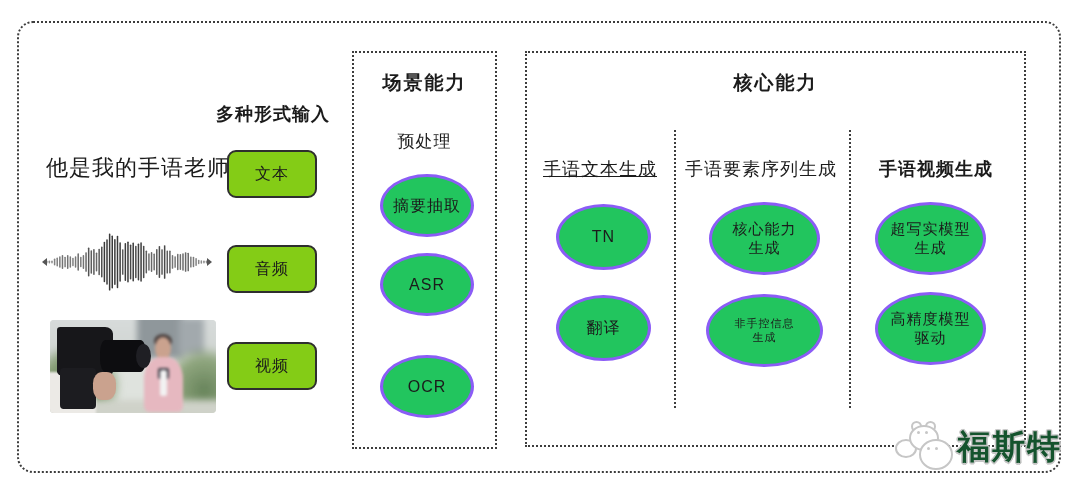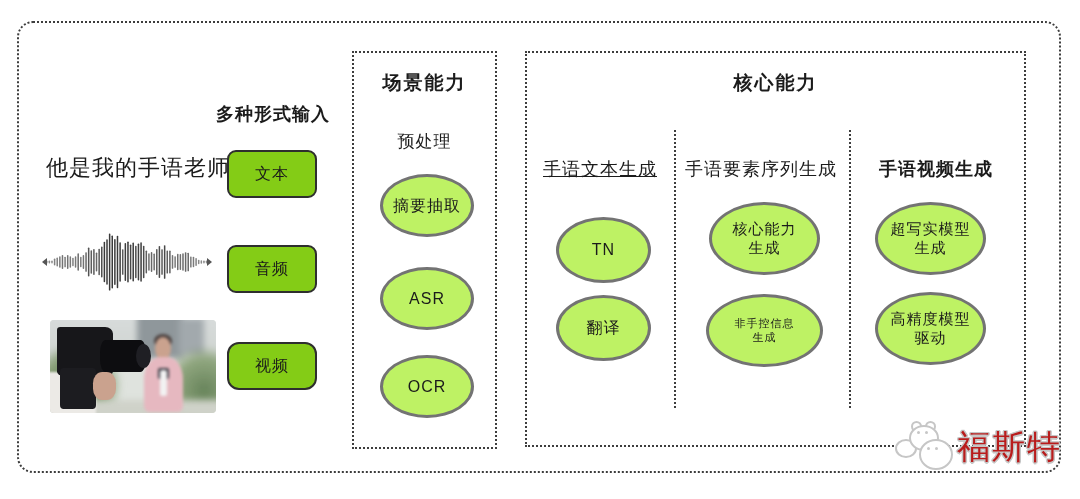--- a/index.html
+++ b/index.html
@@ -19,21 +19,21 @@
     position:absolute;left:46px;top:153px;font-size:22px;letter-spacing:1px;
   }
   .type-box{
     position:absolute;left:227px;width:86px;height:44px;
     border:2px solid #2e2e2e;border-radius:9px;
     display:flex;align-items:center;justify-content:center;
     font-size:16px;letter-spacing:1px;background:#84cc16;
   }
   .type-box.t0{top:150px;}
   .type-box.t1{top:245px;}
-  .type-box.t2{top:342px;border-radius:12px;}
+  .type-box.t2{top:342px;}
   .waveform{position:absolute;left:42px;top:222px;width:170px;height:80px;}
   
   .photo{
     position:absolute;left:50px;top:320px;width:166px;height:93px;
     border-radius:4px;overflow:hidden;background:#dfe3de;
   }
   .photo .bg{position:absolute;inset:-6px;filter:blur(3px);}
   .photo .sky{position:absolute;left:0;top:0;width:100%;height:45%;background:linear-gradient(#d8dcdc,#cfd4d0);}
   .photo .building{position:absolute;left:52%;top:0;width:26%;height:42%;background:#8f979b;}
   .photo .building2{position:absolute;left:76%;top:4%;width:14%;height:34%;background:#a2a9ad;}
@@ -63,62 +63,62 @@
   }
   .box-title{
     position:absolute;top:17px;left:0;width:100%;text-align:center;
     font-size:19px;font-weight:bold;letter-spacing:2px;
   }
   .scene-subtitle{
     position:absolute;top:77px;left:0;width:100%;text-align:center;
     font-size:17px;letter-spacing:1px;
   }
   .ellipse{
-    position:absolute;border:3px solid #737373;border-radius:50%;
+    position:absolute;border:3px solid #8b5cf6;border-radius:50%;
     display:flex;align-items:center;justify-content:center;text-align:center;
-    font-size:16px;line-height:1.25;letter-spacing:1px;white-space:pre-line;background:#bef264;
+    font-size:16px;line-height:1.25;letter-spacing:1px;white-space:pre-line;background:#22c55e;
   }
   
   .el-s0{left:26px;top:121px;width:88px;height:57px;}
-  .el-s1{left:26px;top:214px;width:88px;height:57px;}
+  .el-s1{left:26px;top:200px;width:88px;height:57px;}
   .el-s2{left:26px;top:302px;width:88px;height:57px;}
   
   .divider{position:absolute;top:77px;height:278px;border-left:2px dotted #3d3d3d;}
   .div-1{left:147px;}
   .div-2{left:322px;}
   .col-header{
     position:absolute;top:104px;transform:translateX(-50%);
     font-size:18px;letter-spacing:1px;white-space:nowrap;
   }
   .ch-0{left:73px;text-decoration:underline;}
   .ch-1{left:234px;}
   .ch-2{left:409px;font-weight:bold;}
   
-  .el-c00{left:29px;top:164px;width:89px;height:60px;}
+  .el-c00{left:29px;top:151px;width:89px;height:60px;}
   .el-c01{left:29px;top:242px;width:89px;height:60px;}
   .el-c10{left:182px;top:149px;width:105px;height:67px;font-size:15px;}
   .el-c11{left:179px;top:241px;width:111px;height:67px;font-size:11px;}
   .el-c20{left:348px;top:149px;width:105px;height:67px;font-size:15px;}
   .el-c21{left:348px;top:239px;width:105px;height:67px;font-size:15px;}
   
   .watermark{position:absolute;left:893px;top:423px;display:flex;align-items:center;}
   .wm-icon{position:relative;width:60px;height:48px;}
   .wm-icon .c{position:absolute;border:2px solid #c6c6c6;background:#fff;border-radius:50%;}
   .wm-bubble{left:2px;top:16px;width:18px;height:15px;}
   .wm-head{left:16px;top:2px;width:26px;height:22px;}
   .wm-ear1{left:18px;top:-2px;width:7px;height:7px;}
   .wm-ear2{left:32px;top:-2px;width:7px;height:7px;}
   .wm-face{left:26px;top:16px;width:30px;height:27px;}
   .wm-eye{position:absolute;width:3px;height:3px;border-radius:50%;background:#c6c6c6;}
   .wm-e1{left:34px;top:24px;}
   .wm-e2{left:42px;top:24px;}
   .wm-e3{left:24px;top:8px;}
   .wm-e4{left:32px;top:8px;}
   .wm-text{
-    font-size:33px;font-weight:normal;letter-spacing:2px;color:#b91c1c;
+    font-size:33px;font-weight:bold;letter-spacing:2px;color:#14532d;
     text-shadow:1.5px 0 #c6c6c6,-1.5px 0 #c6c6c6,0 1.5px #c6c6c6,0 -1.5px #c6c6c6,
                 1px 1px #c6c6c6,-1px -1px #c6c6c6,1px -1px #c6c6c6,-1px 1px #c6c6c6;
     margin-left:4px;
   }
 </style>
 </head>
 <body>
 
 <div class="stage">
   <div class="outer-border"></div>

